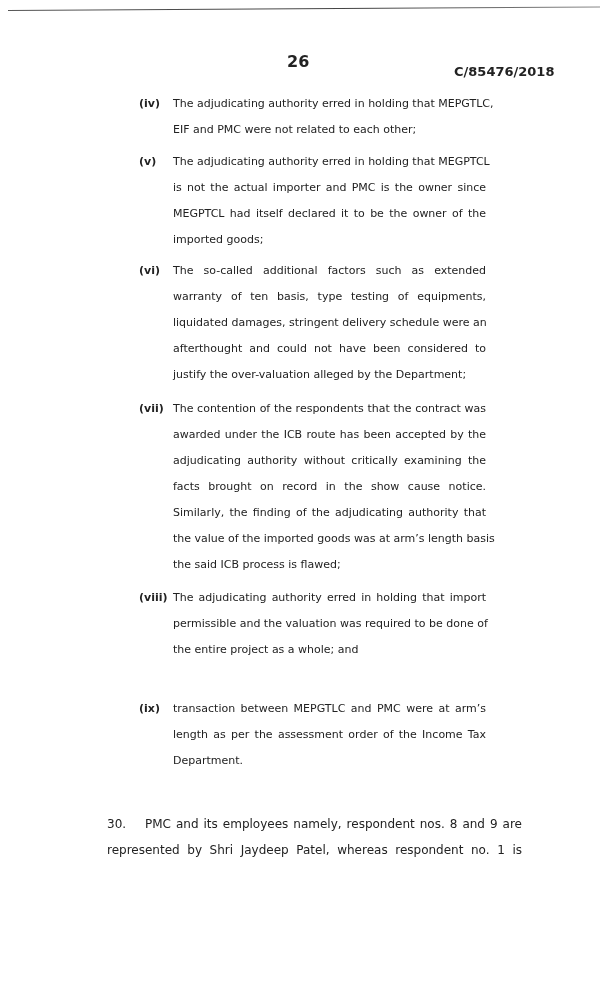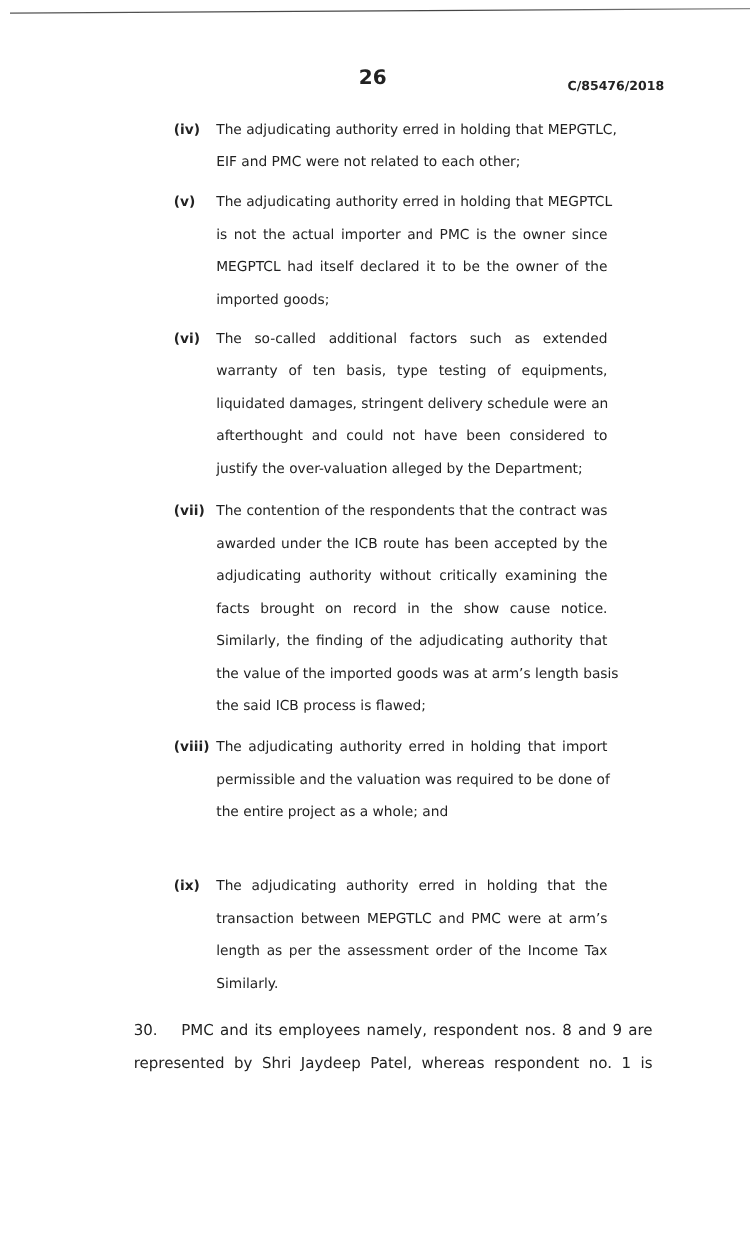--- a/index.html
+++ b/index.html
@@ -12,21 +12,21 @@
     position: absolute; left: 8px; top: 10px; width: 592px; height: 1px;
     background: linear-gradient(90deg, #555 0%, #444 60%, #888 100%);
     transform: rotate(-0.35deg); transform-origin: left center;
   }
   .page-number {
     position: absolute; left: 287px; top: 52px;
     font-size: 16px; font-weight: bold; color: #222;
   }
   .case-number {
     position: absolute; left: 454px; top: 64px;
-    font-size: 10px; font-weight: bold; color: #222; text-align: center;
+    font-size: 13px; font-weight: bold; color: #222; text-align: center;
   }
   .item { position: absolute; left: 0; width: 600px; }
   .marker {
     position: absolute; left: 139px; top: 0;
     font-size: 11px; font-weight: bold; color: #222;
   }
   .lines { position: absolute; left: 173px; width: 313px; }
   .line {
     height: 26px; font-size: 11px; line-height: 13px;
     white-space: nowrap; text-align: justify; text-align-last: justify;
@@ -94,24 +94,23 @@
   <div class="lines">
     <div class="line">The adjudicating authority erred in holding that import</div>
     <div class="line">permissible and the valuation was required to be done of</div>
     <div class="line last">the entire project as a whole; and</div>
   </div>
 </div>
 
 <div class="item" style="top:702px">
   <span class="marker">(ix)</span>
   <div class="lines">
-    <div class="line">The adjudicating authority erred in holding that the</div>
     <div class="line">transaction between MEPGTLC and PMC were at arm’s</div>
     <div class="line">length as per the assessment order of the Income Tax</div>
-    <div class="line last">Similarly.</div>
+    <div class="line last">Department.</div>
   </div>
 </div>
 
 <div class="para" style="top:817px">
   <div class="line" style="display:flex;text-align-last:auto;">
     <span class="para-num">30.</span>
     <span style="flex:1;text-align:justify;text-align-last:justify;">PMC and its employees namely, respondent nos. 8 and 9 are</span>
   </div>
   <div class="line">represented by Shri Jaydeep Patel, whereas respondent no. 1 is</div>
 </div>

